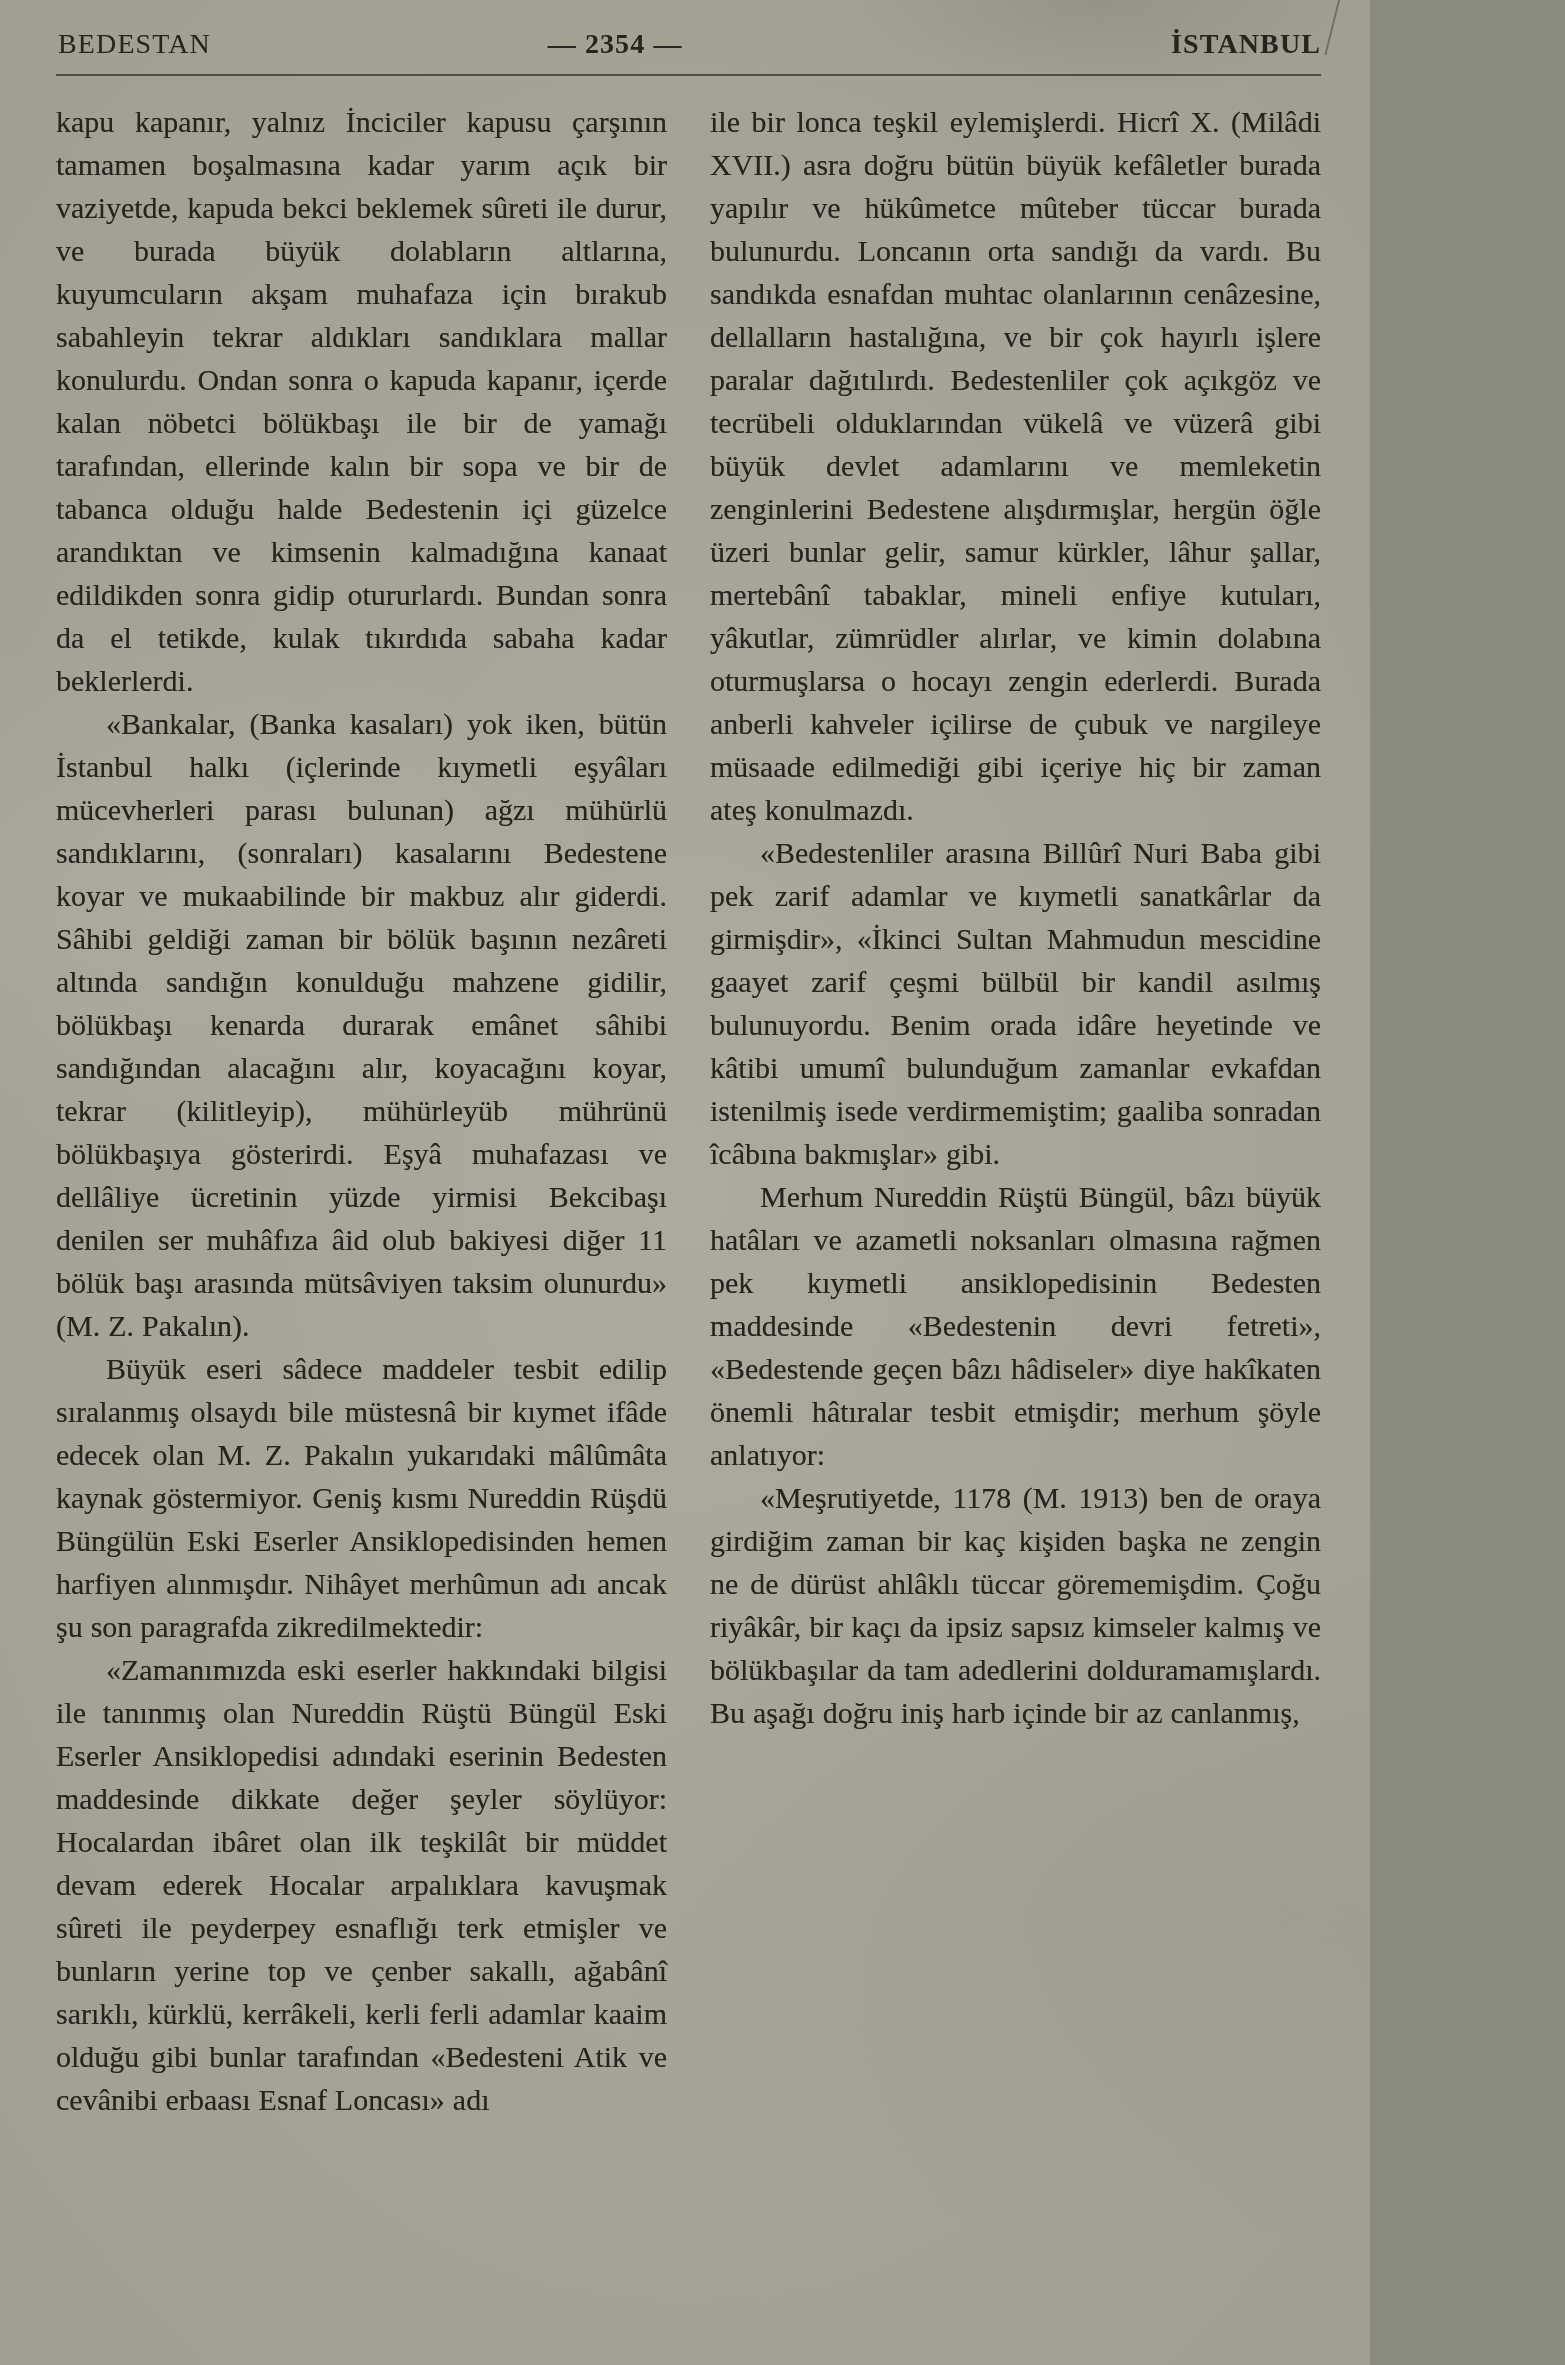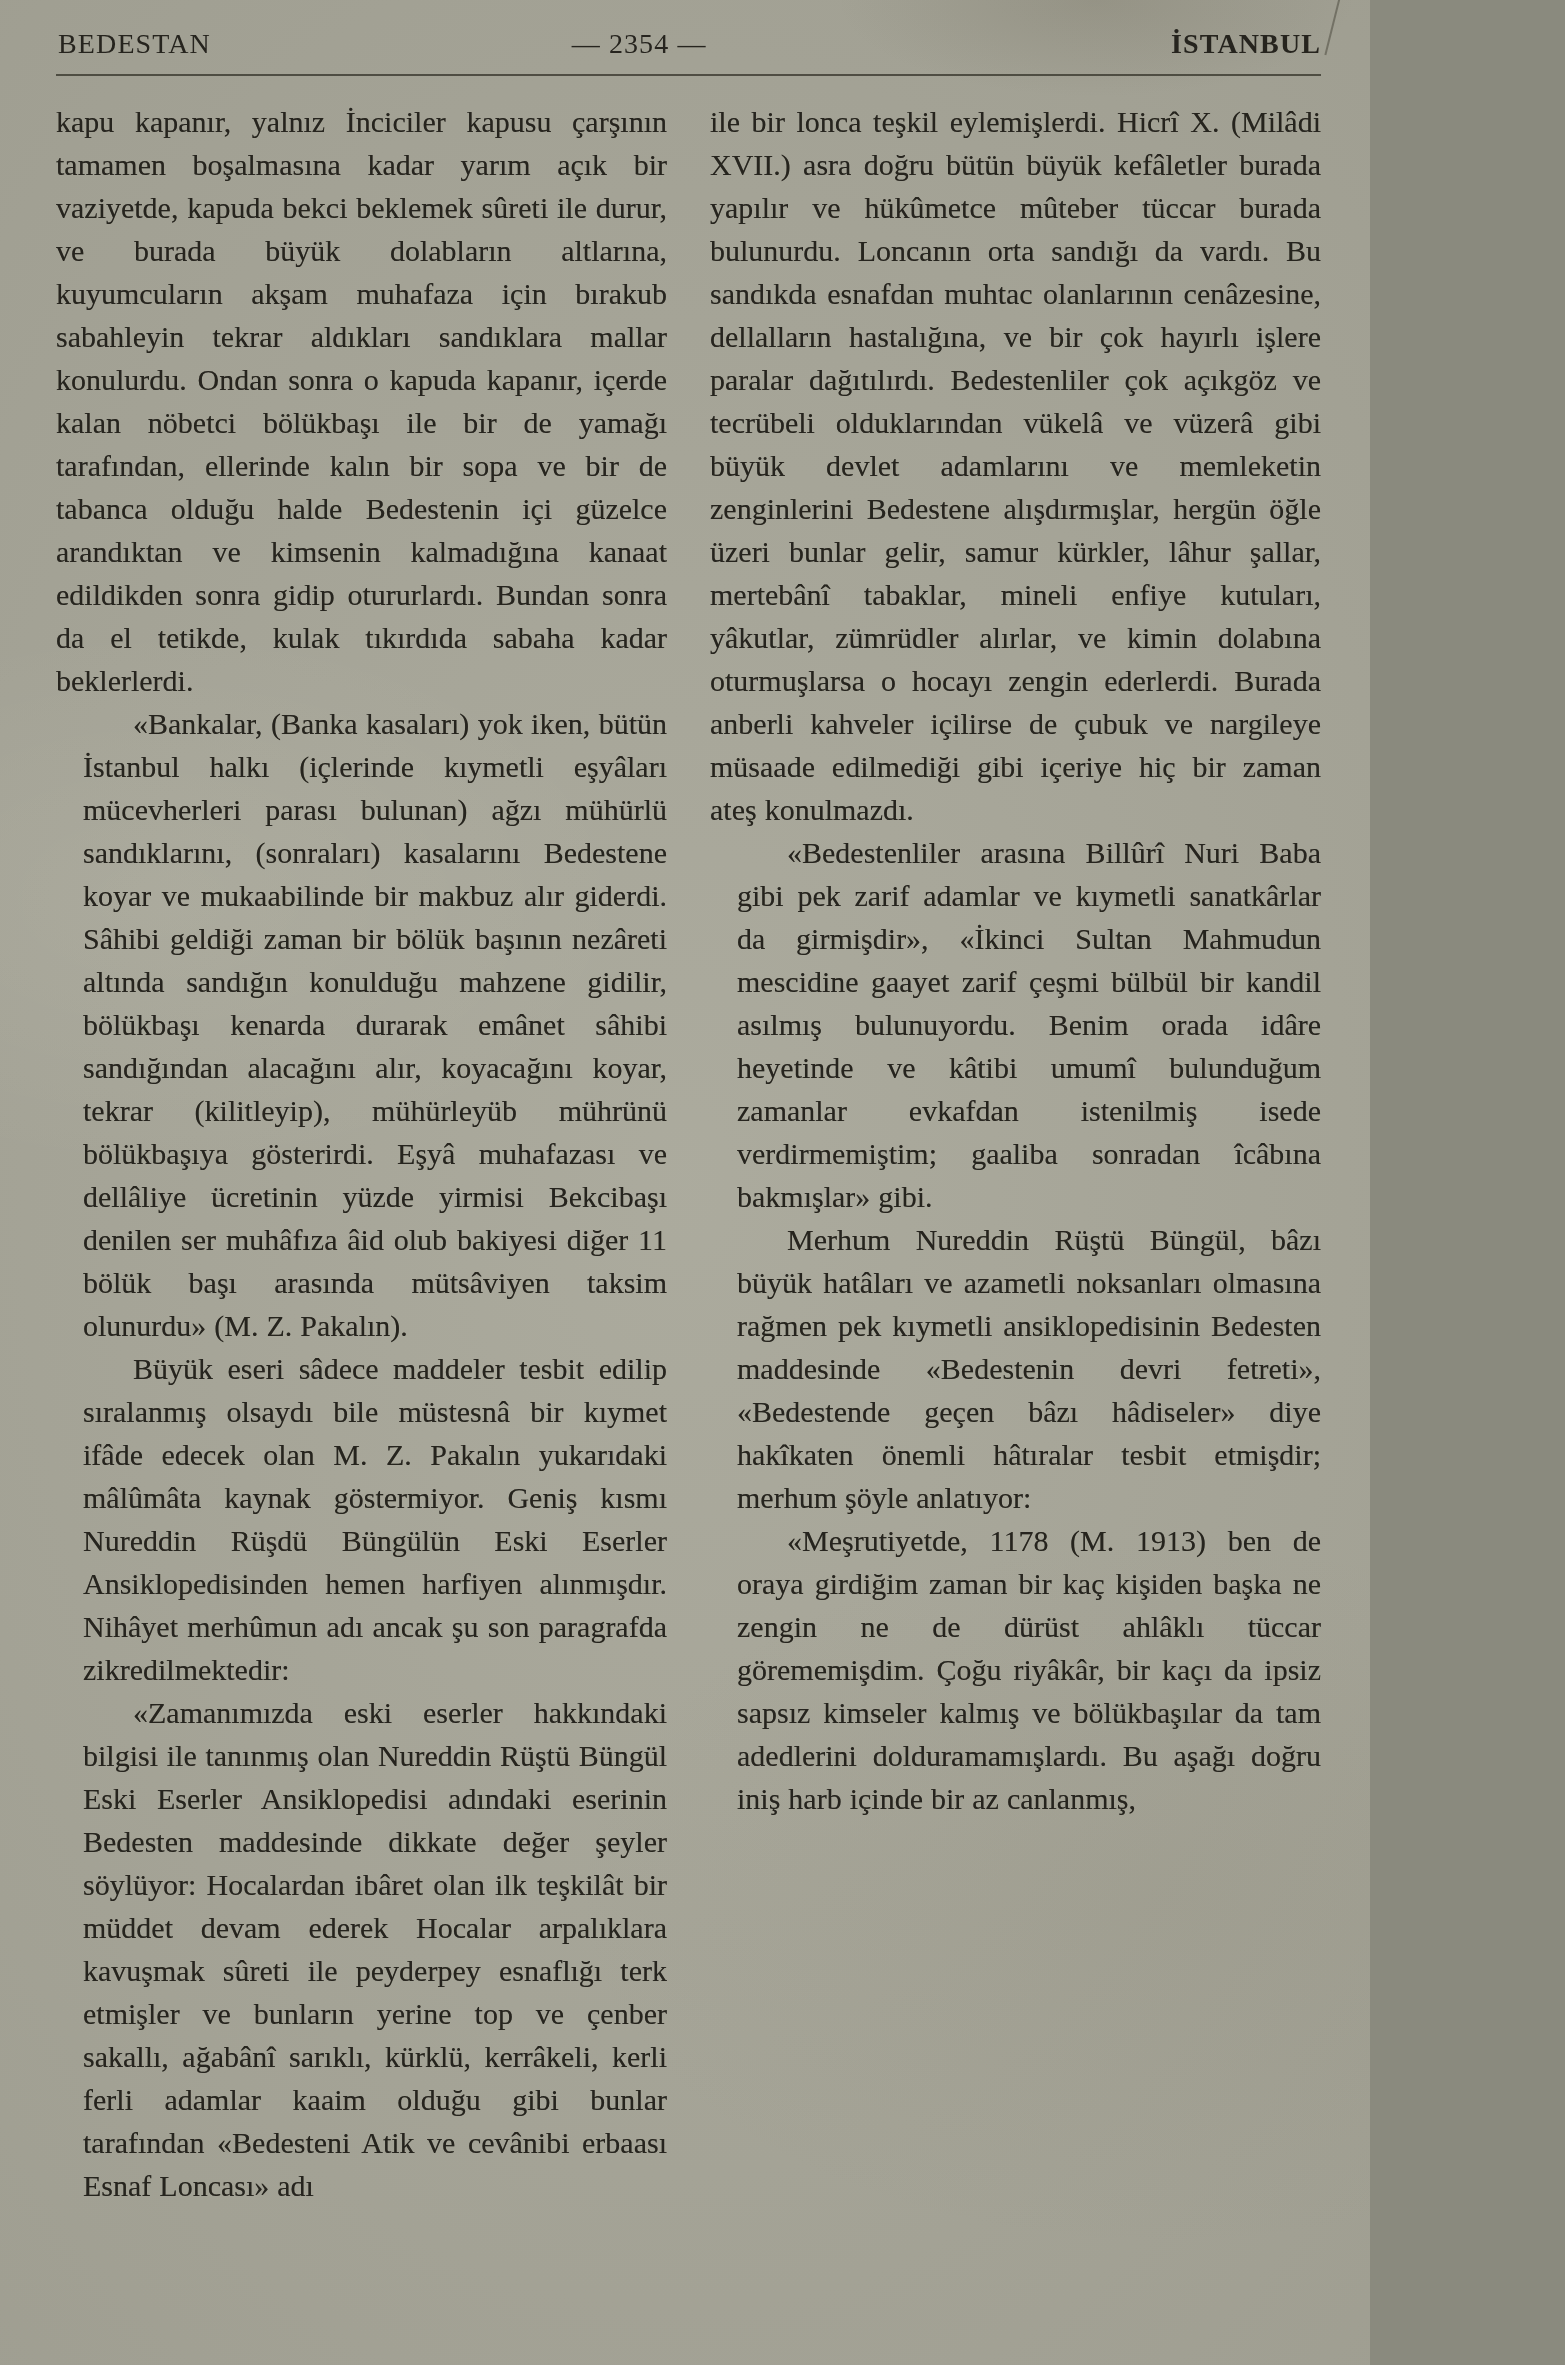--- a/index.html
+++ b/index.html
@@ -42,22 +42,21 @@
     position: absolute;
     left: 2.1px;
     top: 0;
     font-weight: 400;
   }
   .head-center {
     position: absolute;
     left: 44.2%;
     top: 0;
     transform: translateX(-50%);
-    font-weight: 400;
-    margin-left: 24px;
+    font-weight: 700;
   }
   .head-right {
     position: absolute;
     right: 0;
     top: 0;
     font-weight: 700;
     text-align: center;
   }
   .head-rule {
     margin-top: 7.4px;
@@ -78,21 +77,20 @@
     hyphens: auto;
     -webkit-hyphens: auto;
     word-spacing: 0.5px;
     text-shadow: 0 0 0.5px rgba(42,40,32,0.45);
   }
   .col p {
     margin: 0;
   }
   .col p.indent {
     text-indent: 50px;
-    margin-left: 27px;
   }
 </style>
 </head>
 <body>
 
 <div class="page">
 
   <div class="crease"></div>
 
   <header class="running-head">

